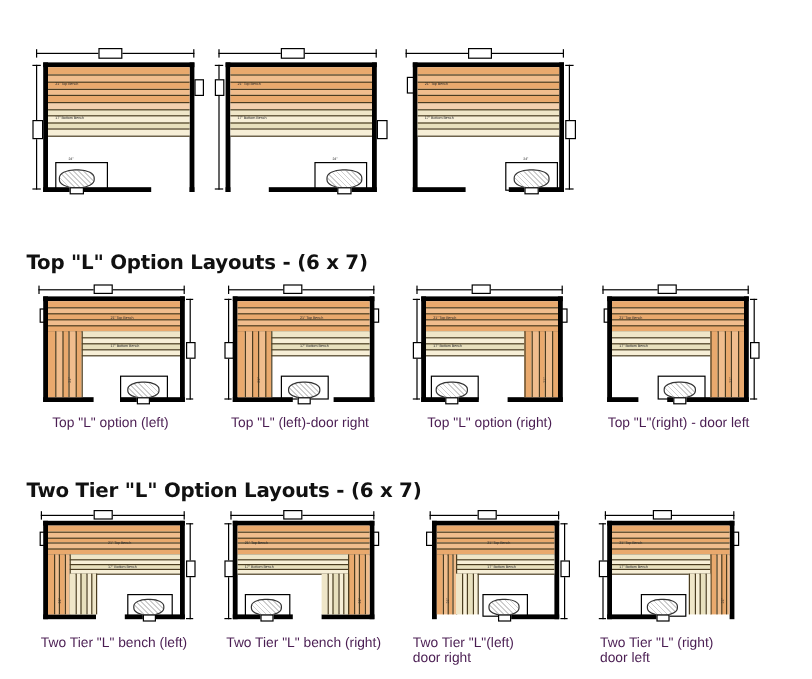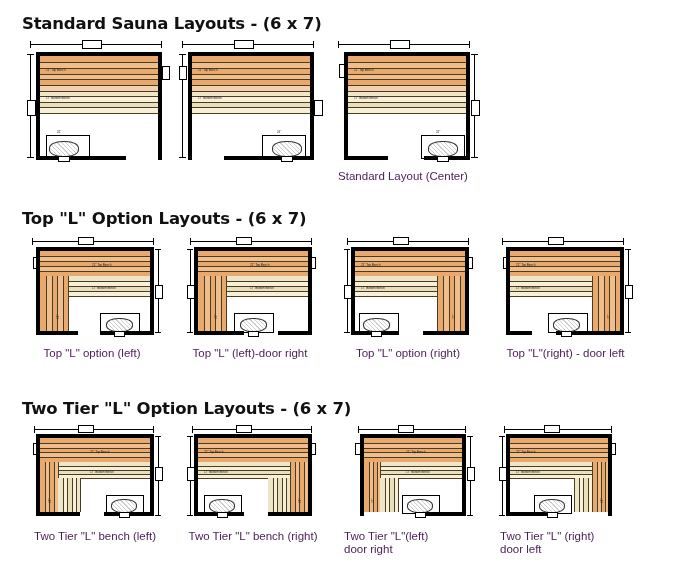--- a/index.html
+++ b/index.html
@@ -55,21 +55,20 @@
   .benchlabel.v{transform-origin:0 0;}
   .dimlabel{
     position:absolute;font-family:"Liberation Sans", sans-serif;
     font-size:2.9px;color:#2a2a2a;white-space:nowrap;line-height:3px;
   }
 </style>
 </head>
 <body>
 
 <div class="section" style="top:0;height:195px;">
-  <div class="sec-title" style="top:14px;">Standard Sauna Layouts - (6 x 7)</div>
 
   <div class="cellwrap" style="left:20px;top:38px;width:150px;height:130px;">
     <div class="plan" style="left:0;top:0;width:150px;height:130px;">
 
       <div class="dimline" style="left:10px;top:6px;width:132px;height:1px;"></div>
       <div class="tick" style="left:10px;top:3px;width:1px;height:7px;"></div>
       <div class="tick" style="left:141px;top:3px;width:1px;height:7px;"></div>
       <div class="dimbox" style="left:62px;top:2px;width:18px;height:7px;"></div>
 
       <div class="dimline" style="left:10px;top:16px;width:1px;height:104px;"></div>
@@ -203,21 +202,20 @@
       <div class="plankline" style="left:20px;top:75px;width:118px;"></div>
       <div class="benchlabel" style="left:26px;top:30px;">21"  Top Bench</div>
       <div class="benchlabel" style="left:26px;top:58px;">17"  Bottom Bench</div>
 
       <div class="heater-box" style="left:93px;top:97px;width:42px;height:22px;"></div>
       <div class="heater" style="left:100px;top:103px;width:28px;height:14px;"></div>
       <div class="heater-foot" style="left:109px;top:118px;width:10px;height:4px;"></div>
       <div class="dimlabel" style="left:108px;top:93px;">24"</div>
     </div>
   </div>
-  <div class="caption" style="left:318px;top:170px;width:170px;">Standard Layout (Center)</div>
 </div>
 
 <div class="section" style="top:195px;height:190px;">
   <div class="sec-title" style="top:14px;">Top "L" Option Layouts - (6 x 7)</div>
 
   <div class="cellwrap" style="left:20px;top:40px;width:145px;height:108px;">
     <div class="plan" style="left:0;top:0;width:145px;height:108px;">
       <div class="dimline" style="left:12px;top:6px;width:122px;height:1px;"></div>
       <div class="tick" style="left:12px;top:3px;width:1px;height:7px;"></div>
       <div class="tick" style="left:133px;top:3px;width:1px;height:7px;"></div>

